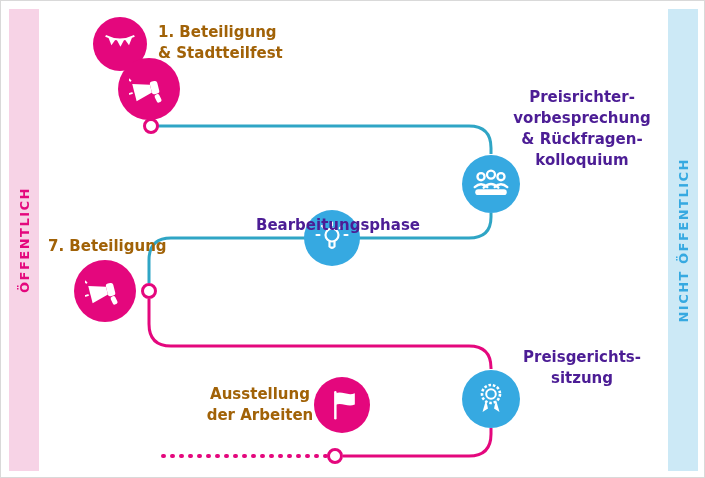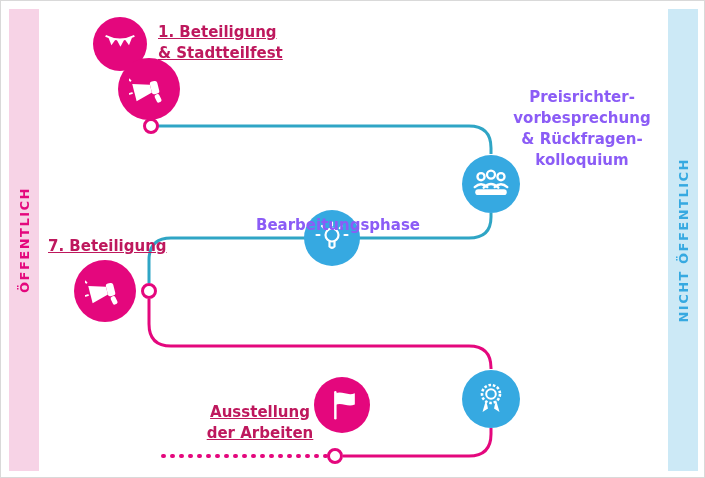--- a/index.html
+++ b/index.html
@@ -21,22 +21,22 @@
 
   .lines { position:absolute; left:0; top:0; }
 
   .node { position:absolute; border-radius:50%;
           display:flex; align-items:center; justify-content:center; }
   .node.pink { background:#e4077d; }
   .node.blue { background:#36a9e1; }
 
   .label { position:absolute; font-size:15px; font-weight:700;
            line-height:21px; white-space:pre-line; }
-  .label.pink { color:#be185d;text-decoration:underline; }
-  .label.blue { color:#8b5cf6; }
+  .label.pink { color:#a16207; }
+  .label.blue { color:#4c1d95; }
   .ta-c { text-align:center; }
 </style>
 </head>
 <body>
 
 <div class="stage">
 
   <div class="band band-left">
     <span>ÖFFENTLICH</span>
   </div>
@@ -141,17 +141,19 @@
 
   <div class="label blue ta-c" style="left:496px; top:86px; width:170px;">Preisrichter-
 vorbesprechung
 &amp; Rückfragen-
 kolloquium</div>
 
   <div class="label blue ta-c" style="left:252px; top:178px; width:170px;margin-top:36px;">Bearbeitungsphase</div>
 
   <div class="label pink" style="left:47px; top:235px; width:130px;">7. Beteiligung</div>
 
+  <div class="label blue ta-c" style="left:522px; top:346px; width:118px;">Preisgerichts-
+sitzung</div>
 
-  <div class="label pink ta-c" style="left:204px; top:401px; width:110px;">Ausstellung
+  <div class="label pink ta-c" style="left:204px; top:383px; width:110px;">Ausstellung
 der Arbeiten</div>
 
 </div>
 
 </body></html>

